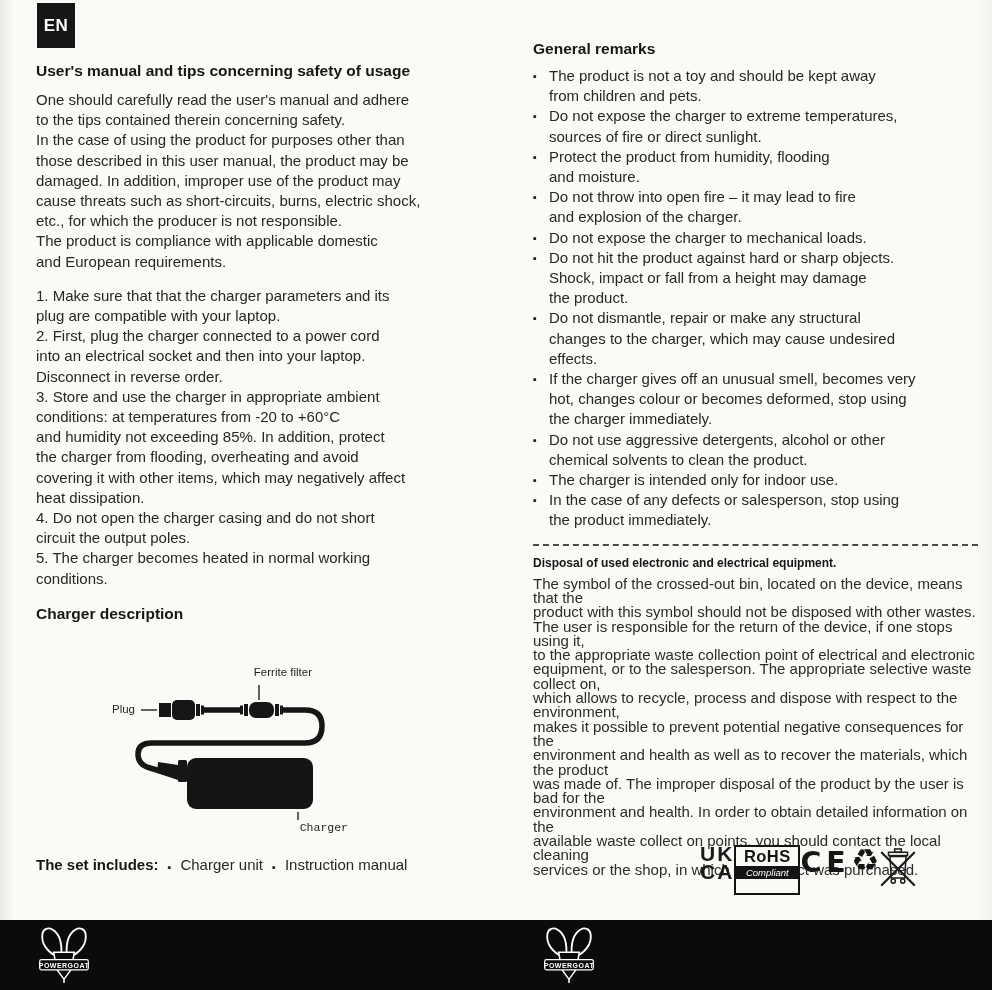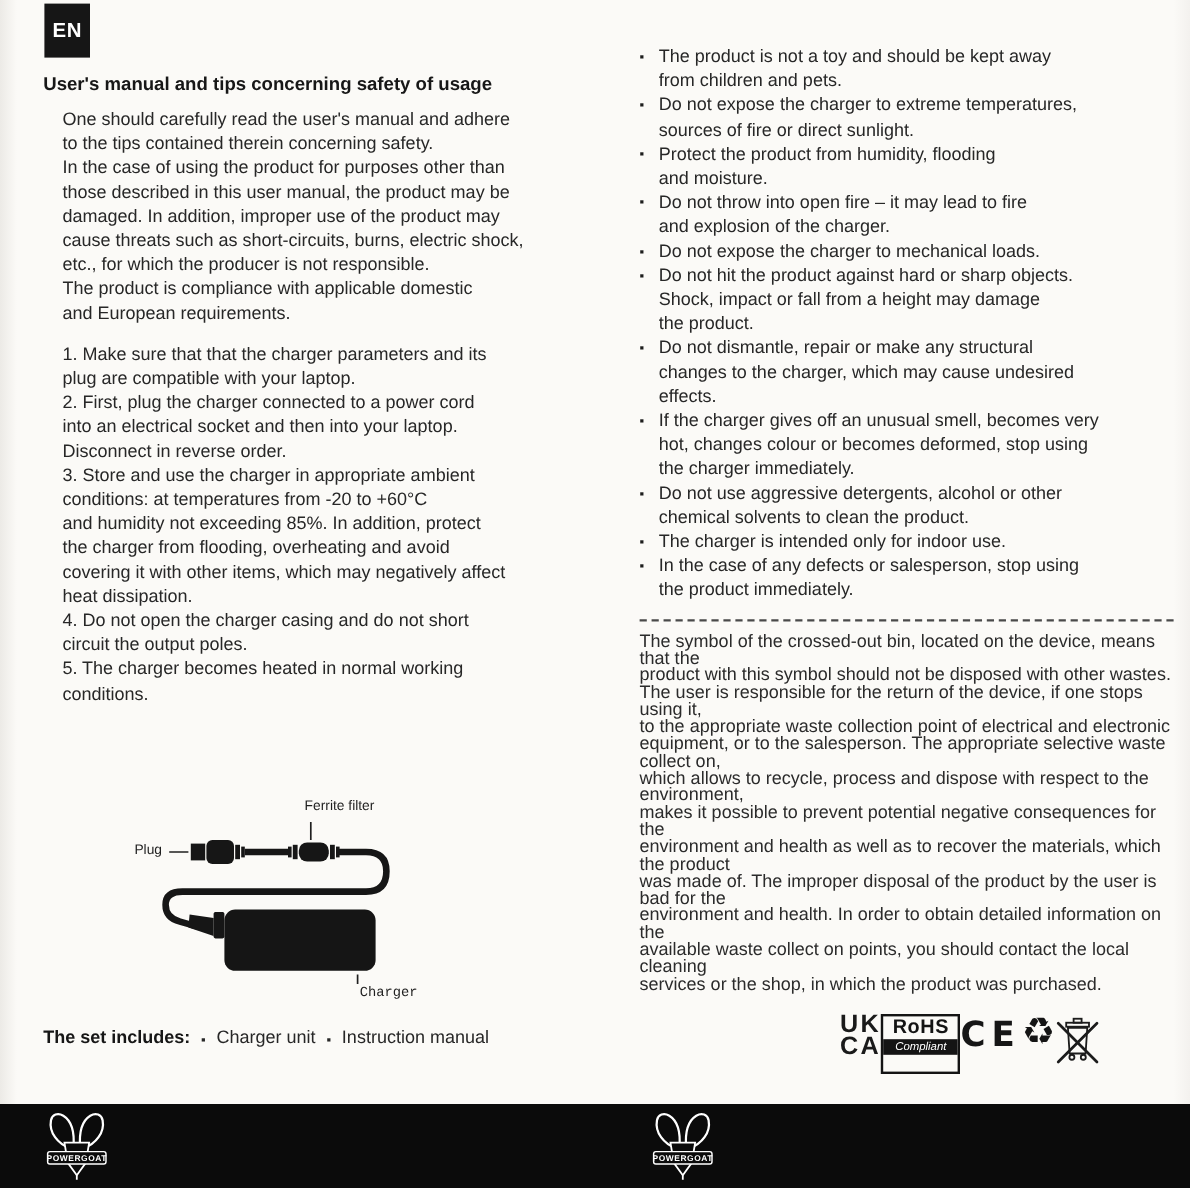--- a/index.html
+++ b/index.html
@@ -14,21 +14,21 @@
   
   .lang-badge{
     position:absolute;left:37px;top:3px;width:38px;height:45px;
     background:#161616;color:#fff;display:flex;align-items:center;justify-content:center;
     font-size:17px;font-weight:bold;letter-spacing:.5px;
   }
   
   .col-left{position:absolute;left:36px;top:60px;width:470px;}
   .col-right{position:absolute;left:533px;top:38px;width:445px;}
   h2.sec{font-size:15.5px;font-weight:bold;color:#171717;margin:0 0 8px 0;line-height:22px;}
-  .body-text{font-size:15px;line-height:20.2px;white-space:pre-line;margin:0 0 14px 16px;color:#272727;}
+  .body-text{font-size:15px;line-height:20.2px;white-space:pre-line;margin:0 0 14px 0;color:#272727;}
   
   ul.bullets{list-style:none;margin:0;padding:0;}
   ul.bullets li{display:flex;align-items:flex-start;font-size:15px;line-height:20.2px;color:#272727;}
   ul.bullets li .marker{width:16px;flex:0 0 16px;font-size:11px;line-height:20.2px;color:#1d1d1d;}
   ul.bullets li .btxt{white-space:pre-line;flex:1;}
   
   .divider{border:none;border-top:2px dashed #4a4a4a;margin:13px 0 10px 0;}
   .small-heading{font-size:12px;font-weight:bold;color:#161616;margin:0 0 6px 0;line-height:15px;}
   .small-text{font-size:15px;line-height:14.3px;white-space:pre-line;color:#2b2b2b;margin:0;}
   
@@ -85,20 +85,21 @@
 conditions: at temperatures from -20 to +60°C
 and humidity not exceeding 85%. In addition, protect
 the charger from flooding, overheating and avoid
 covering it with other items, which may negatively affect
 heat dissipation.
 4. Do not open the charger casing and do not short
 circuit the output poles.
 5. The charger becomes heated in normal working
 conditions.</p>
 
+    <h2 class="sec">Charger description</h2>
   </div>
 
   <div class="diagram">
     <svg viewBox="0 0 300 192" width="300" height="192">
 
       <line x1="159" y1="27" x2="159" y2="42" stroke="#1f1f1f" stroke-width="1.4"></line>
       <line x1="41" y1="52" x2="57" y2="52" stroke="#1f1f1f" stroke-width="1.4"></line>
       <line x1="198" y1="154" x2="198" y2="162" stroke="#1f1f1f" stroke-width="1.4"></line>
 
       <rect x="59" y="45" width="12" height="14" fill="#161616"></rect>
@@ -128,20 +129,21 @@
 
   <div class="set-row">
     <span class="lbl">The set includes:</span>
     <span class="marker">▪</span>
     <span>Charger unit</span>
     <span class="marker">▪</span>
     <span>Instruction manual</span>
   </div>
 
   <div class="col-right">
+    <h2 class="sec" style="margin-bottom:6px">General remarks</h2>
     <ul class="bullets">
       <li>
           <span class="marker">▪</span>
           <span class="btxt">The product is not a toy and should be kept away
 from children and pets.</span>
         </li>
       <li>
           <span class="marker">▪</span>
           <span class="btxt">Do not expose the charger to extreme temperatures,
 sources of fire or direct sunlight.</span>
@@ -189,20 +191,21 @@
         </li>
       <li>
           <span class="marker">▪</span>
           <span class="btxt">In the case of any defects or salesperson, stop using
 the product immediately.</span>
         </li>
     </ul>
 
     <hr class="divider">
 
+    <h3 class="small-heading">Disposal of used electronic and electrical equipment.</h3>
     <p class="small-text">The symbol of the crossed-out bin, located on the device, means that the
 product with this symbol should not be disposed with other wastes.
 The user is responsible for the return of the device, if one stops using it,
 to the appropriate waste collection point of electrical and electronic
 equipment, or to the salesperson. The appropriate selective waste collect on,
 which allows to recycle, process and dispose with respect to the environment,
 makes it possible to prevent potential negative consequences for the
 environment and health as well as to recover the materials, which the product
 was made of. The improper disposal of the product by the user is bad for the
 environment and health. In order to obtain detailed information on the

